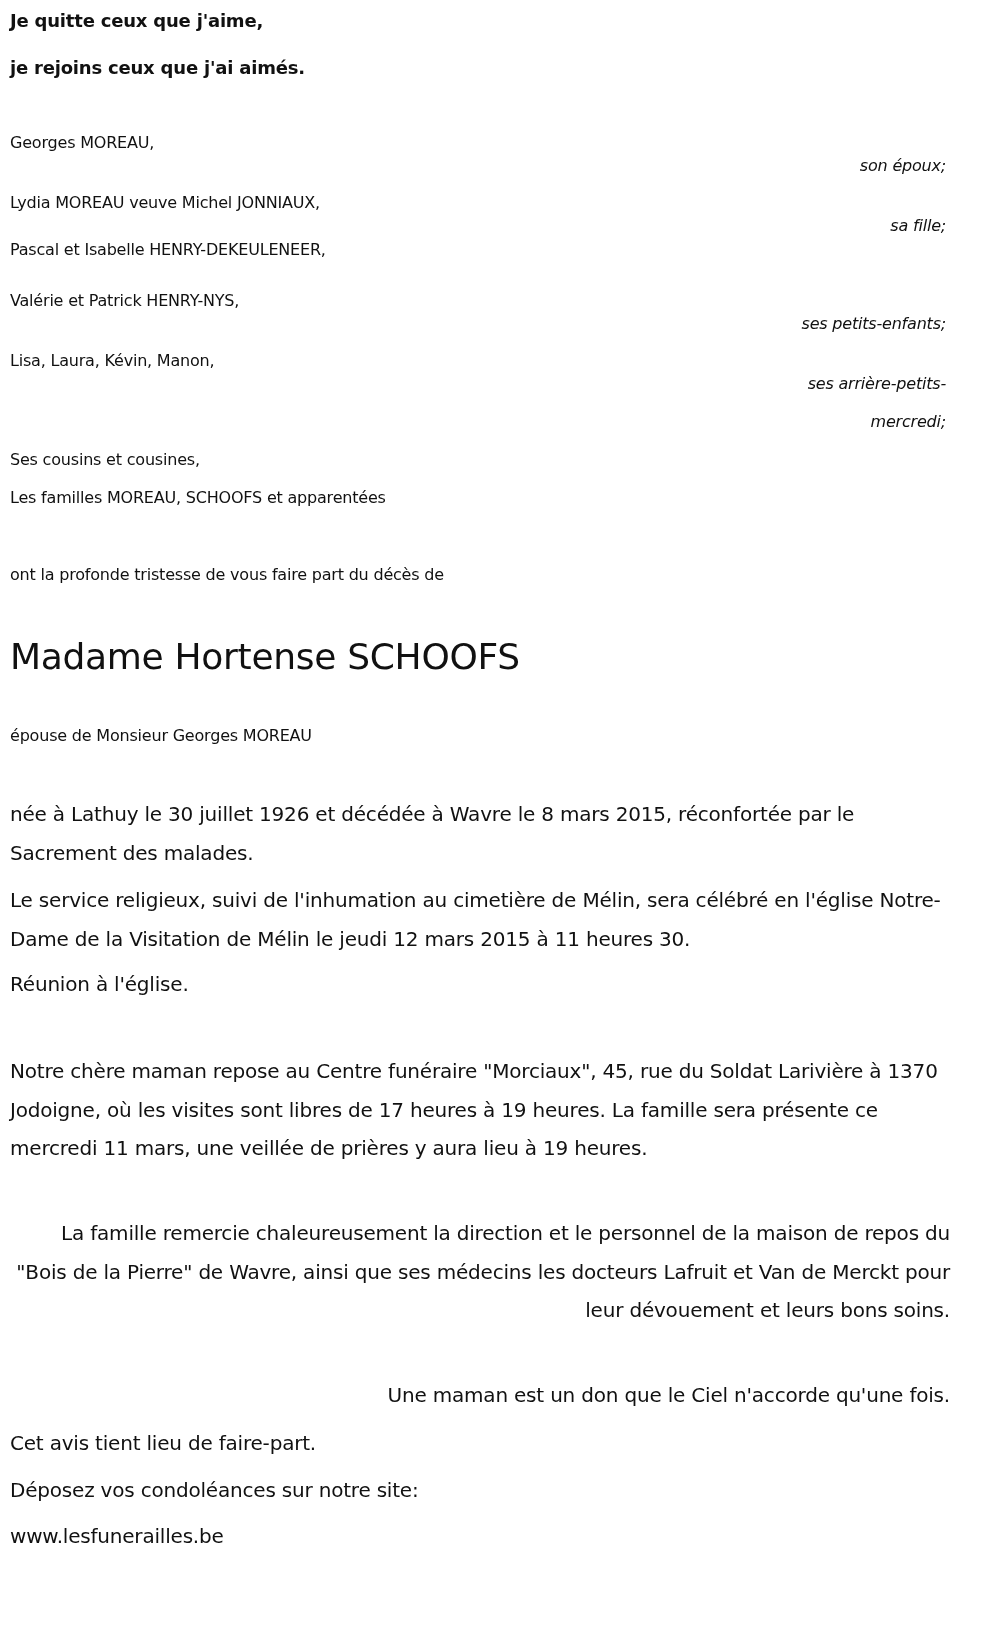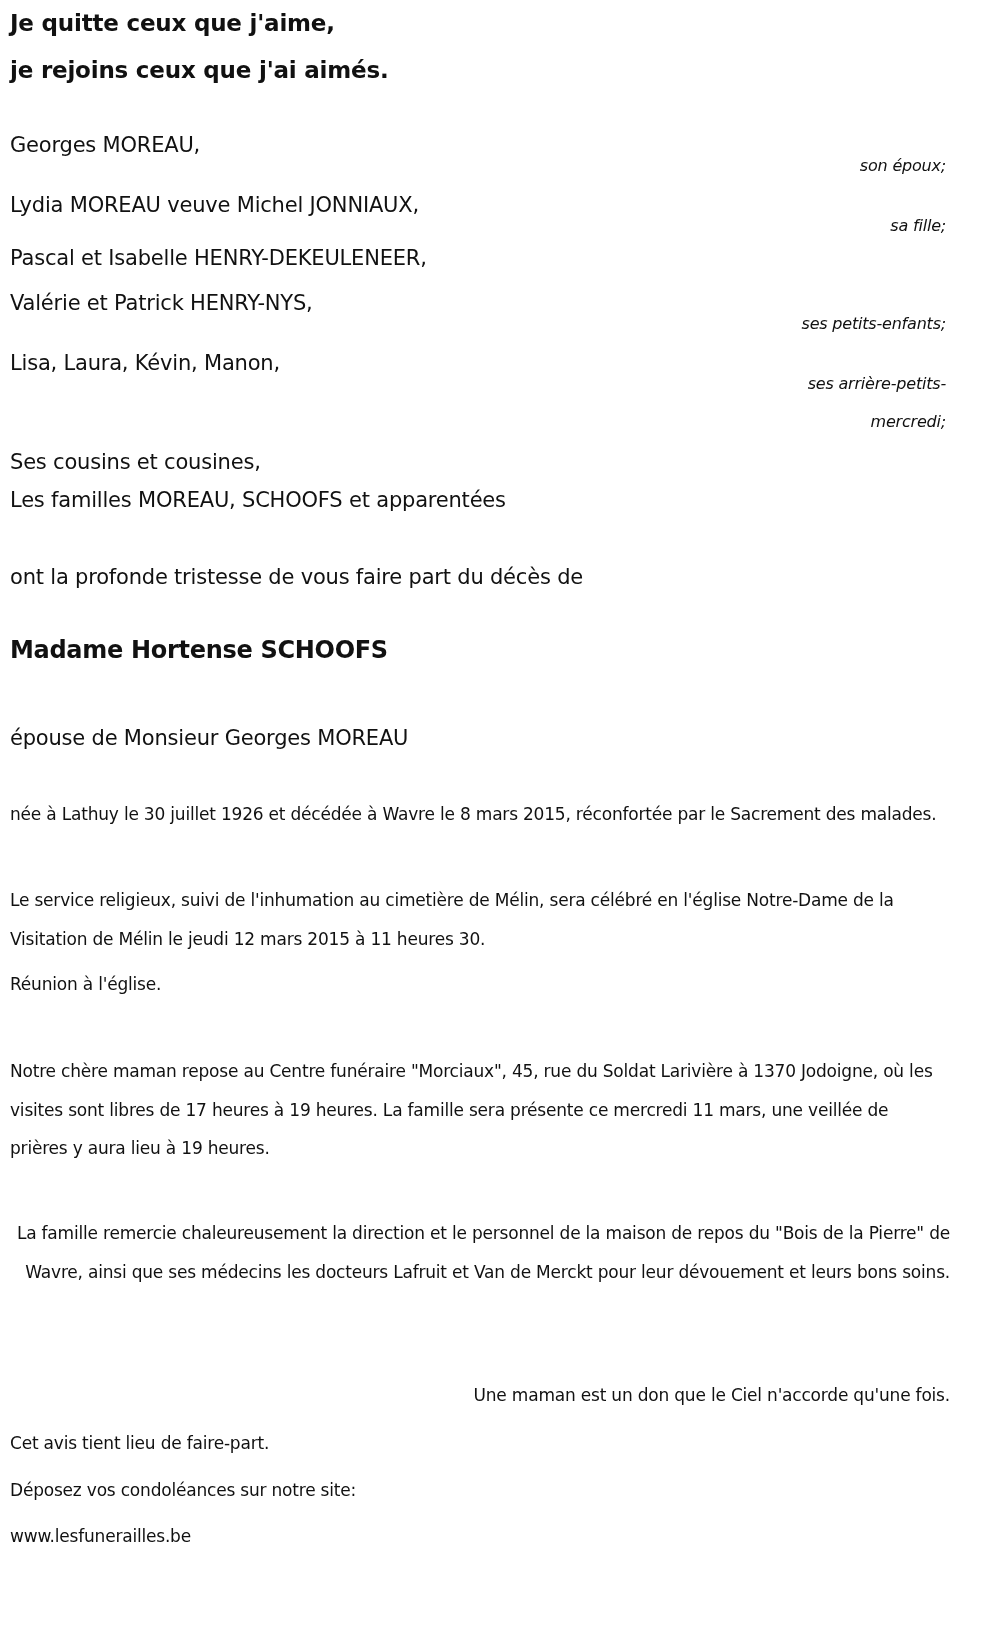--- a/index.html
+++ b/index.html
@@ -13,53 +13,53 @@
       position: relative;
       overflow: hidden;
       font-family: "DejaVu Sans", sans-serif;
       color: #111111;
       font-size: 23px;
       letter-spacing: -0.2px;
     }
     .abs { position: absolute; left: 10px; white-space: nowrap; }
     .motto {
       font-weight: bold;
-      font-size: 23px;
+      font-size: 18px;
     }
-    .line { font-size: 21px; }
+    .line { font-size: 16px; }
     .rel {
       position: absolute;
       right: 54px;
       font-style: italic;
       font-size: 16px;
       text-align: right;
       white-space: nowrap;
     }
     .title {
-      font-weight: bold;
-      font-size: 24px;
+      font-weight: normal;
+      font-size: 36px;
       letter-spacing: -0.3px;
     }
     .para {
       position: absolute;
       left: 10px;
       width: 940px;
       line-height: 38.5px;
-      font-size: 17px;
+      font-size: 20px;
     }
   </style>
 </head>
 <body>
 
 <div class="abs motto" style="top:10px;">Je quitte ceux que j'aime,</div>
 <div class="abs motto" style="top:57px;">je rejoins ceux que j'ai aimés.</div>
 
 <div class="abs line" style="top:133px;">Georges MOREAU,</div>
 <div class="abs line" style="top:193px;">Lydia MOREAU veuve Michel JONNIAUX,</div>
-<div class="abs line" style="top:246px;">Pascal et Isabelle HENRY-DEKEULENEER,</div>
+<div class="abs line" style="top:240px;">Pascal et Isabelle HENRY-DEKEULENEER,</div>
 <div class="abs line" style="top:291px;">Valérie et Patrick HENRY-NYS,</div>
 <div class="abs line" style="top:351px;">Lisa, Laura, Kévin, Manon,</div>
 <div class="abs line" style="top:450px;">Ses cousins et cousines,</div>
 <div class="abs line" style="top:488px;">Les familles MOREAU, SCHOOFS et apparentées</div>
 
 <div class="rel" style="top:156px;">son époux;</div>
 <div class="rel" style="top:216px;">sa fille;</div>
 <div class="rel" style="top:314px;">ses petits-enfants;</div>
 <div class="rel" style="top:374px;">ses arrière-petits-</div>
 <div class="rel" style="top:412px;">mercredi;</div>

